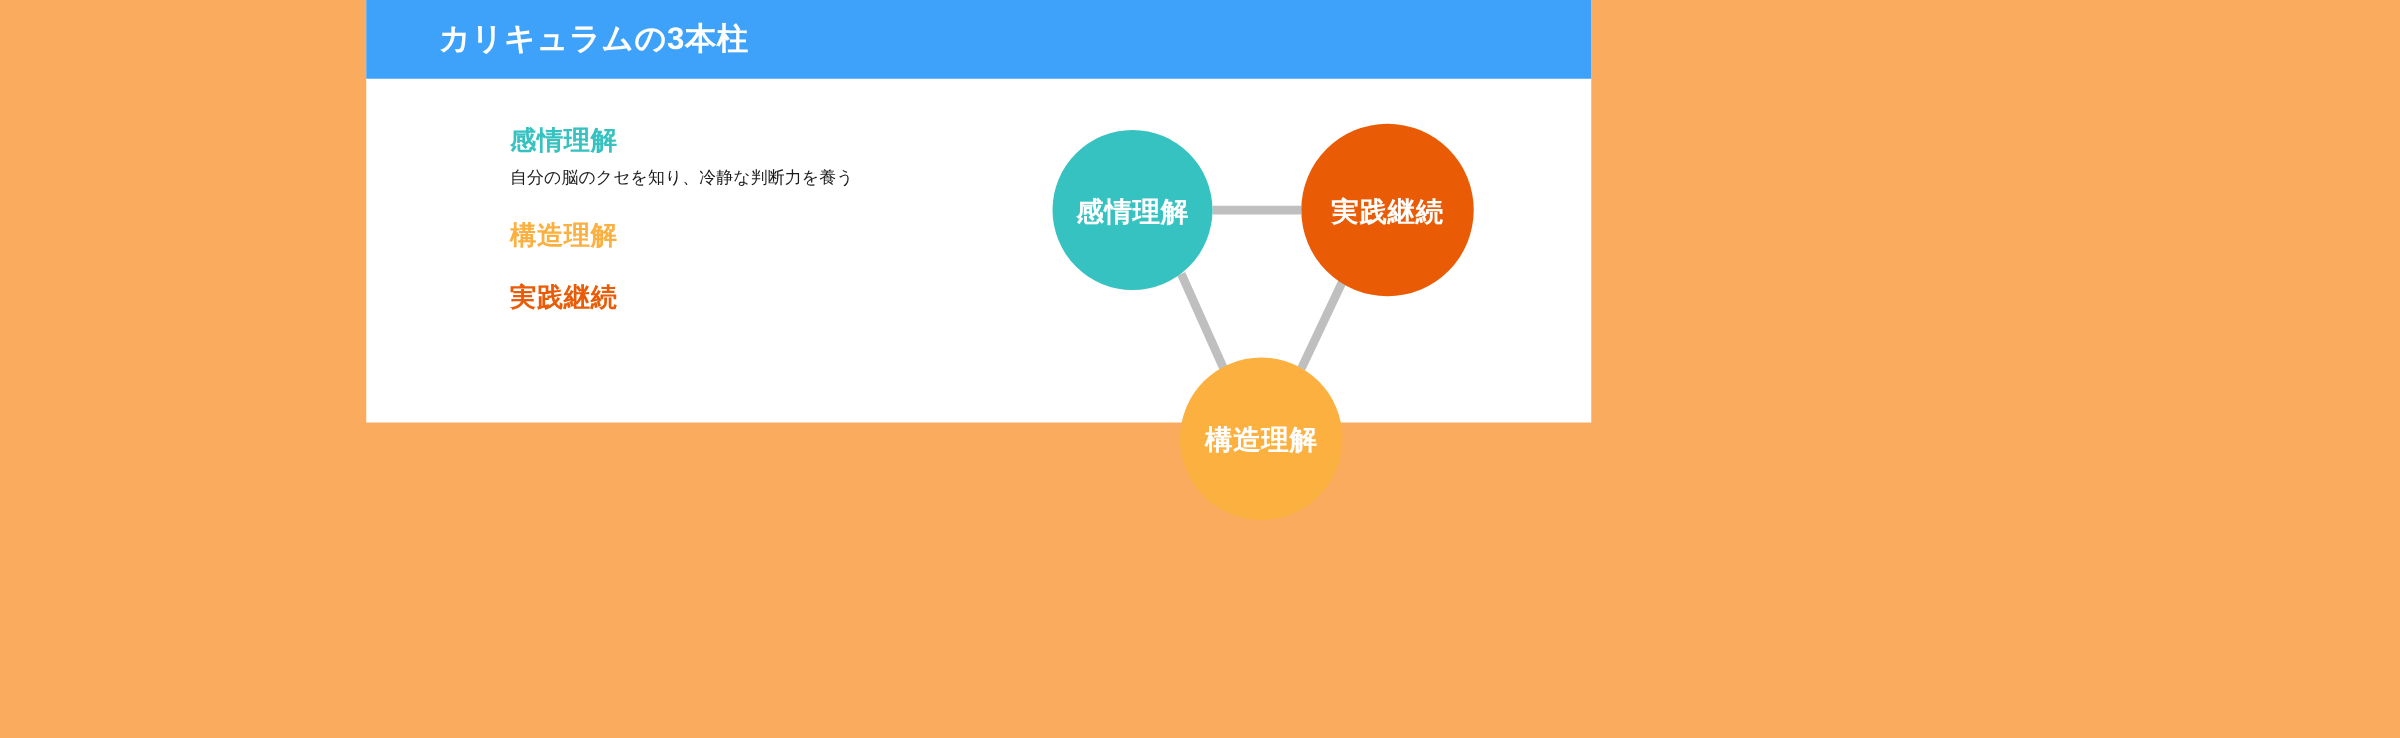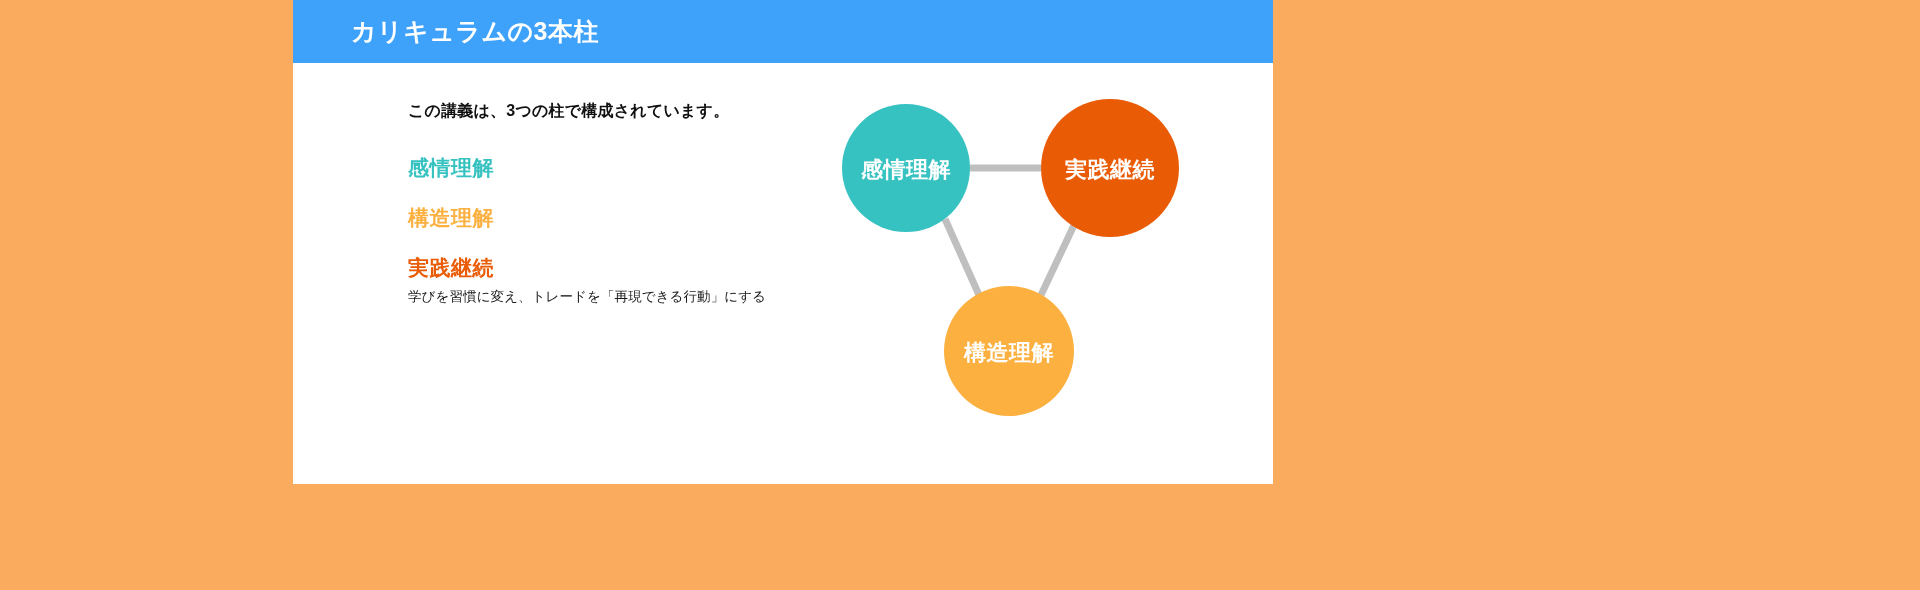--- a/index.html
+++ b/index.html
@@ -14,21 +14,21 @@
     overflow: hidden;
     position: relative;
   }
 
   
   #slide-card {
     position: absolute;
     left: 293px;
     top: 0;
     width: 980px;
-    height: 484px;
+    height: 338px;
     background: #FFFFFF;
     box-sizing: border-box;
   }
 
   
   #slide-header {
     position: absolute;
     left: 0;
     top: 0;
     width: 980px;
@@ -126,33 +126,32 @@
 <div id="slide-card">
 
   <div id="slide-header">
     <div id="slide-title">カリキュラムの3本柱</div>
   </div>
 
   <div id="slide-body">
 
     <div id="pillars-column">
 
-      <p id="intro-text">この講義は、3つの柱で構成されています。</p>
 
       <div class="pillar-block pillar-emotion">
         <p class="pillar-title">感情理解</p>
+        <p class="pillar-desc">自分の脳のクセを知り、冷静な判断力を養う</p>
       </div>
 
       <div class="pillar-block pillar-structure">
         <p class="pillar-title">構造理解</p>
       </div>
 
       <div class="pillar-block pillar-practice">
         <p class="pillar-title">実践継続</p>
-        <p class="pillar-desc">学びを習慣に変え、トレードを「再現できる行動」にする</p>
       </div>
 
     </div>
 
     <div id="triad-diagram">
       <svg width="480" height="377" viewBox="0 0 480 377" xmlns="http://www.w3.org/2000/svg">
         <g>
           <line x1="177" y1="105" x2="248" y2="105" stroke="#BFBFBF" stroke-width="7" stroke-linecap="butt"></line>
           <line x1="152" y1="156" x2="186" y2="232" stroke="#BFBFBF" stroke-width="7" stroke-linecap="butt"></line>
           <line x1="283" y1="158" x2="248" y2="232" stroke="#BFBFBF" stroke-width="7" stroke-linecap="butt"></line>

